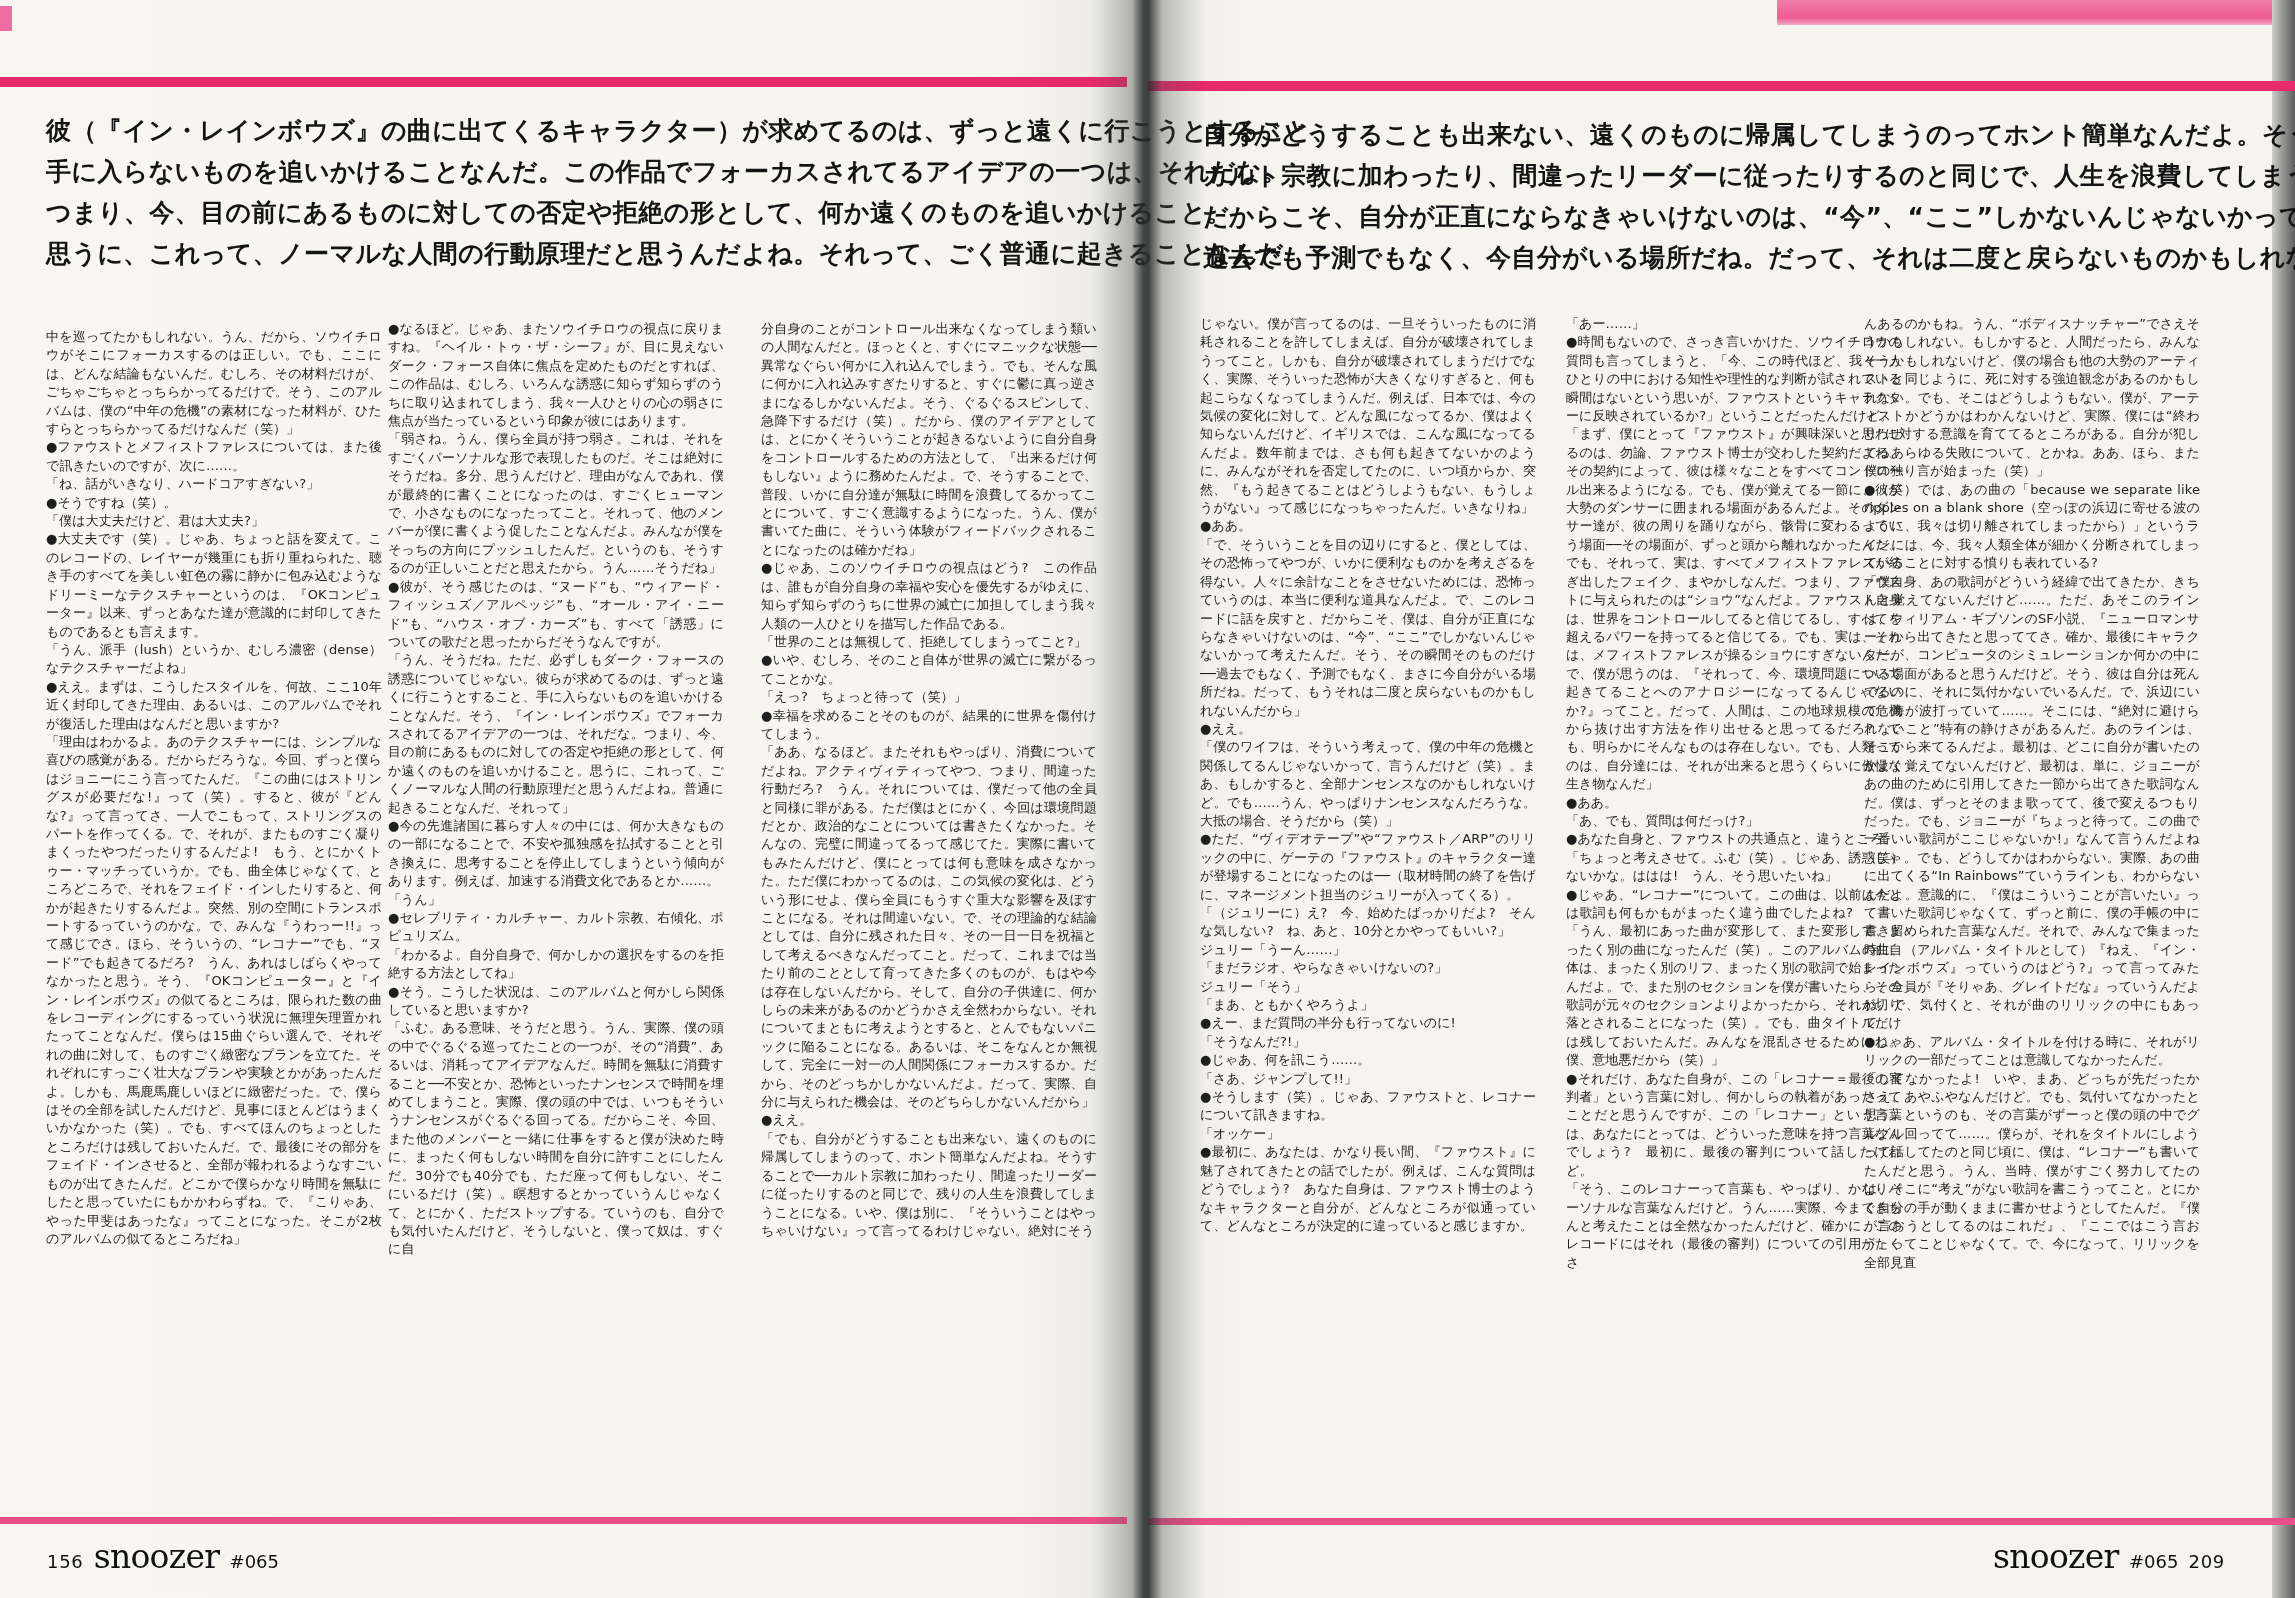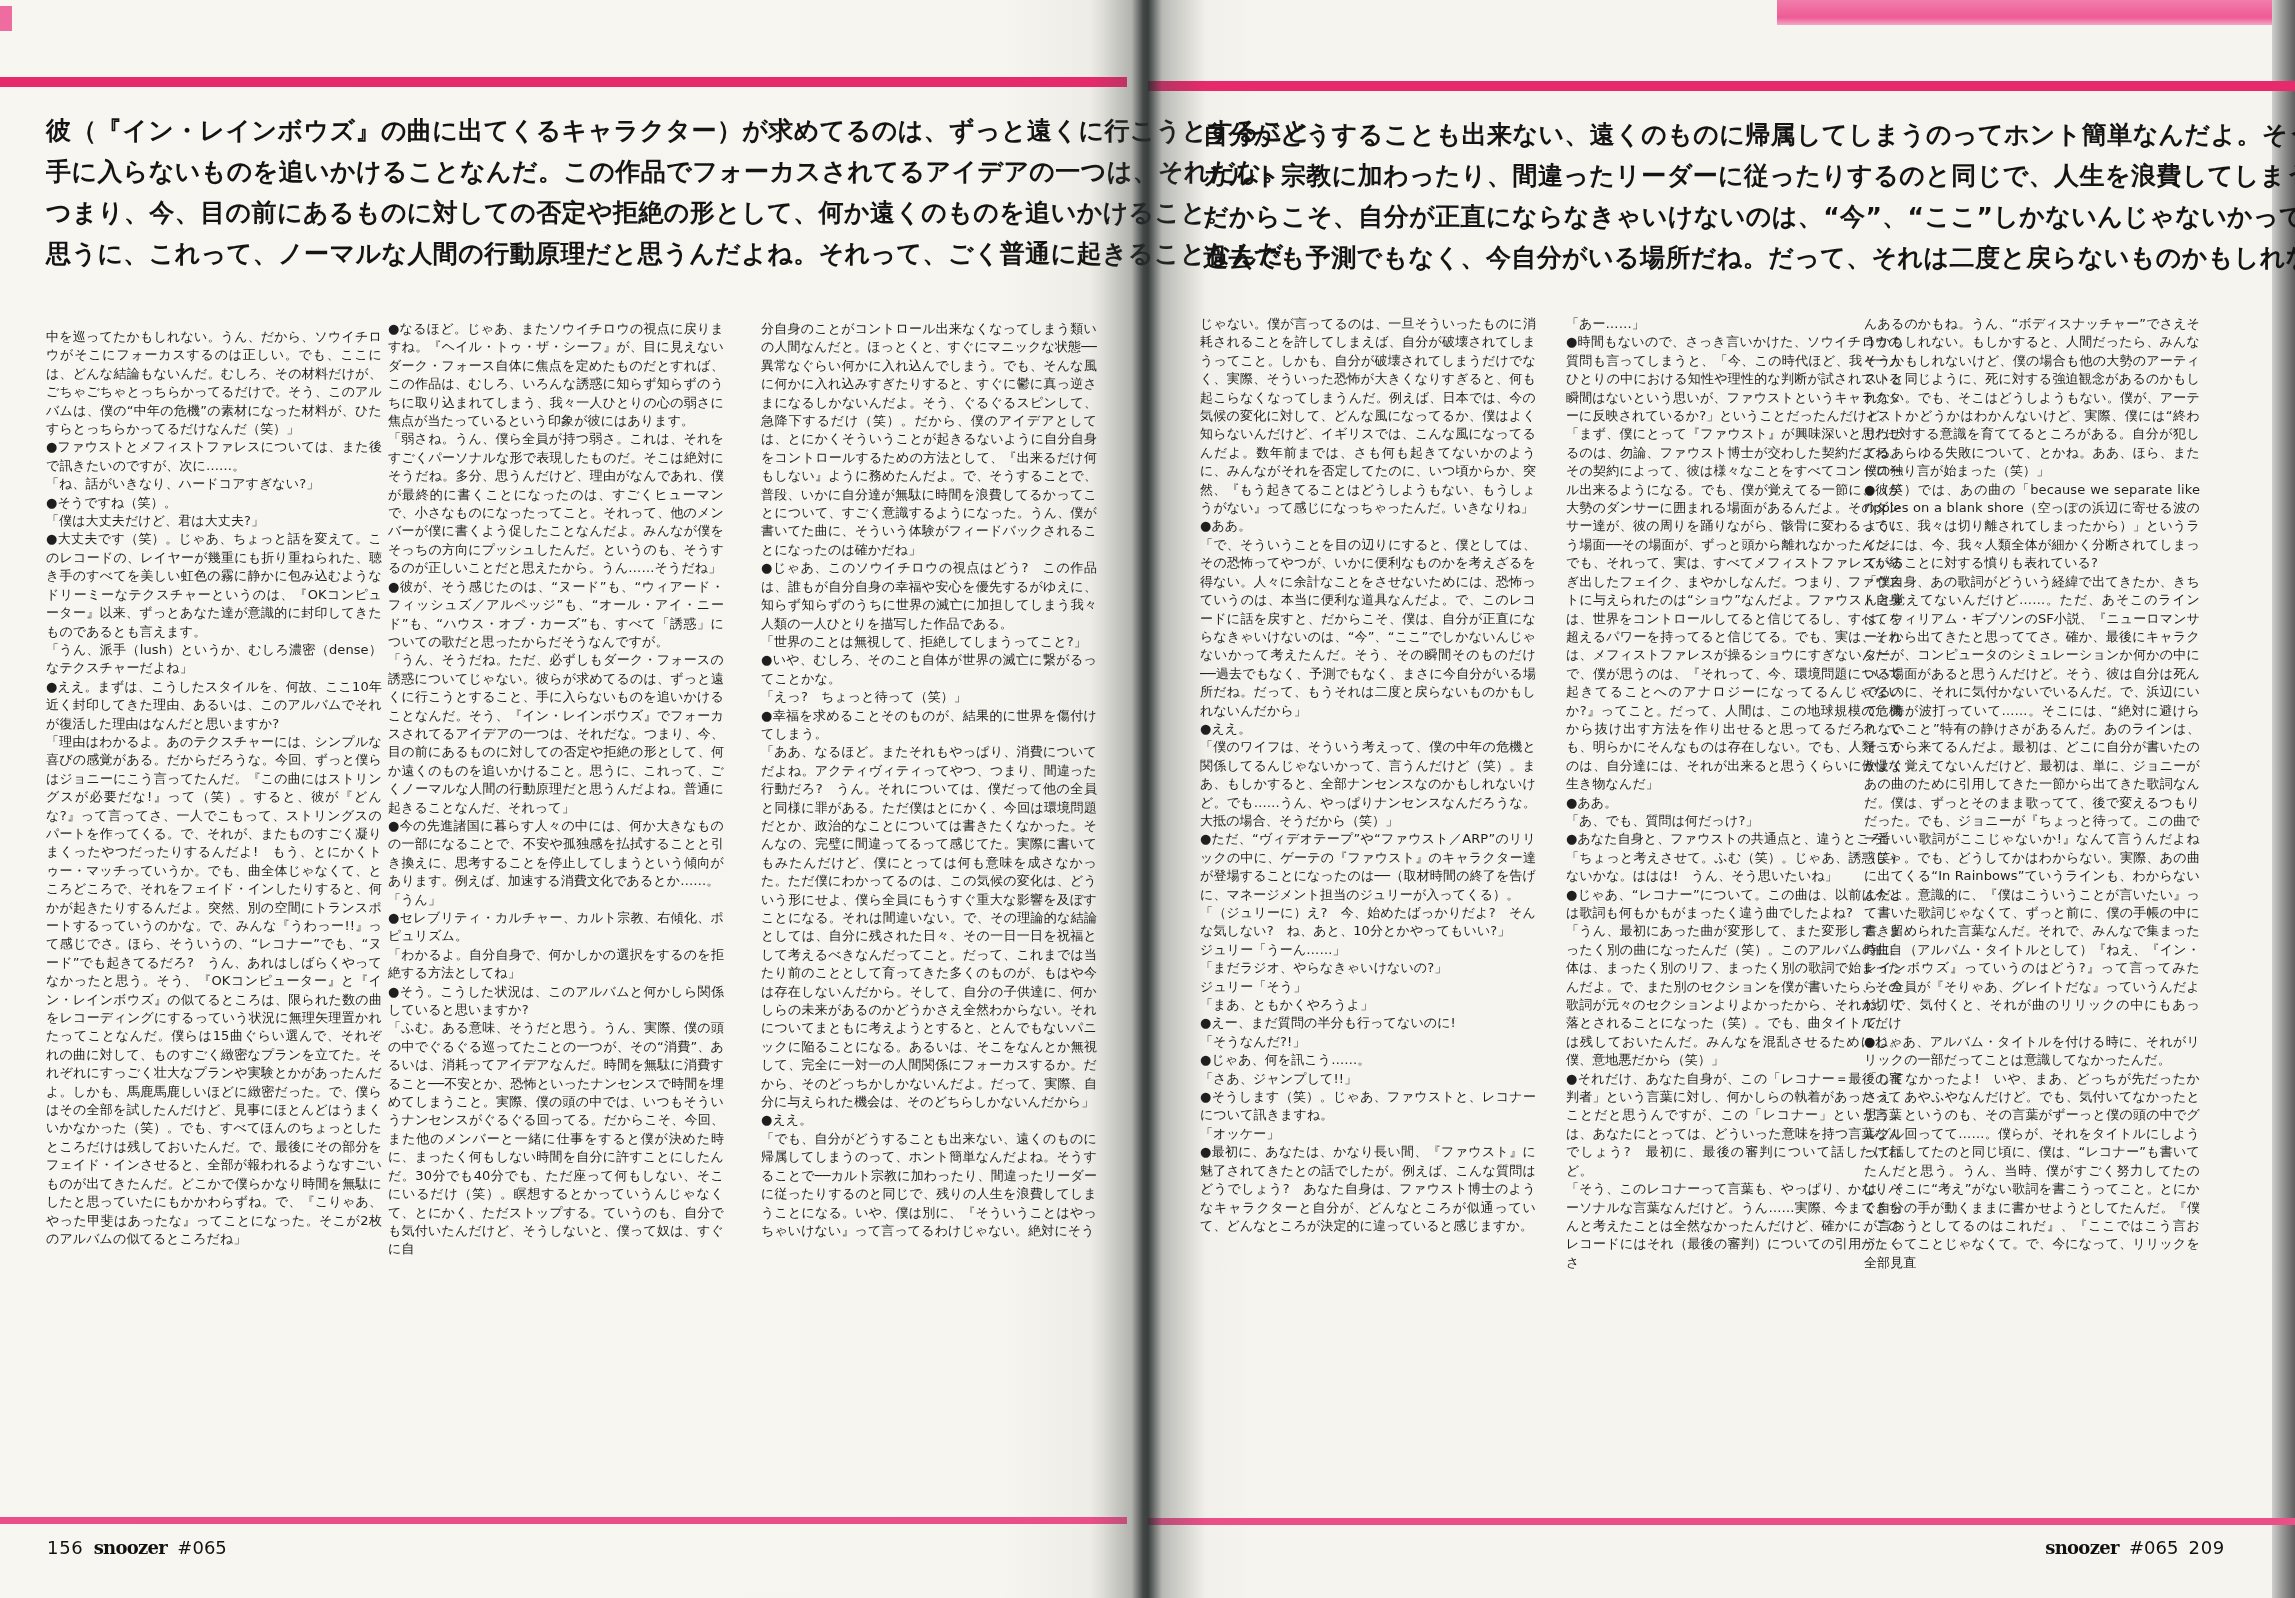--- a/index.html
+++ b/index.html
@@ -36,21 +36,21 @@
   .col.l2{left:388px;top:320px;height:1191px;}
   .col.l3{left:761px;top:320px;height:1191px;}
   .col.r1{left:1200px;top:315px;height:1197px;}
   .col.r2{left:1566px;top:315px;height:1197px;}
   .col.r3{left:1864px;top:315px;height:1197px;}
   
   .footer{position:absolute;top:1537px;height:32px;color:#111;display:flex;align-items:baseline;gap:10.2px;}
   .footer.f-left{left:47px;}
   .footer.f-right{right:70px;}
   .footer .pageno{font-size:18px;font-weight:500;letter-spacing:0.7px;}
-  .footer .logo{font-family:"DejaVu Serif","Liberation Serif",serif;font-weight:bold;font-size:18px;letter-spacing:-0.7px;}
+  .footer .logo{font-family:"DejaVu Serif","Liberation Serif",serif;font-weight:normal;font-size:33px;letter-spacing:-0.7px;}
   .footer .issue{font-size:18px;font-weight:500;}
 </style>
 </head>
 <body>
 
 <div class="canvas">
 
   <div class="page left"></div>
   <div class="page right"></div>
 

